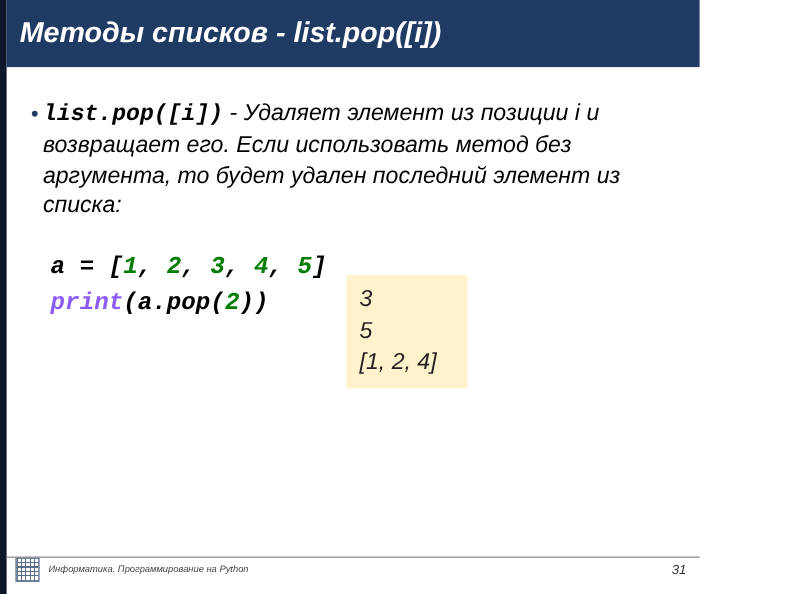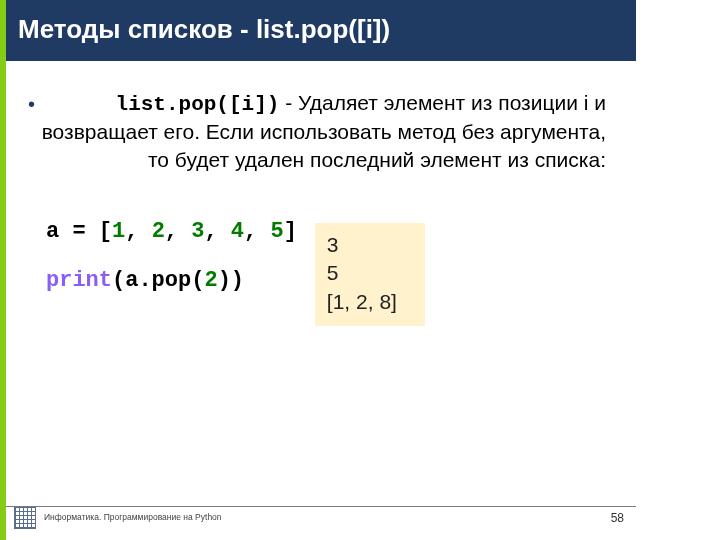--- a/index.html
+++ b/index.html
@@ -8,21 +8,22 @@
     height: 540px;
     font-family: Arial, Helvetica, sans-serif;
     background: #fff;
     position: relative;
     overflow: hidden;
   }
   .slide {
     width: 636px;
     height: 540px;
     position: relative;
-    border-left: 6px solid #84cc16;
+    border-left: 6px solid #0f172a;
+    font-style: italic;
   }
   .title-bar {
     background: #1f3a63;
     color: #fff;
     padding: 14px 18px 16px 12px;
     font-size: 26px;
     font-weight: bold;
   }
   .content {
     padding: 28px 30px 0 22px;
@@ -35,40 +36,39 @@
     line-height: 1.3;
   }
   .bullet-dot {
     color: #1f3a63;
     font-size: 20px;
     margin-right: 4px;
     margin-top: 2px;
   }
   .bullet-text {
     flex: 1;
-    text-align: right;
   }
   .method-name {
     font-family: "Courier New", monospace;
     font-weight: bold;
   }
   .code-area {
     margin-top: 26px;
     margin-left: 18px;
     display: flex;
     align-items: flex-start;
     gap: 18px;
   }
   .code-block {
     font-family: "Courier New", monospace;
     font-size: 22px;
     font-weight: bold;
     line-height: 1.5;
   }
-  .code-line { white-space: pre; margin-top: 16px; }
+  .code-line { white-space: pre; }
   .tok-k { color: #000; }
   .tok-n { color: #007c00; }
   .tok-p { color: #000; }
   .tok-f { color: #8b5cf6; }
   .output-block {
     margin-top: 24px;
     background: #fff2cc;
     padding: 8px 16px 10px 12px;
     font-size: 21px;
     line-height: 1.35;
@@ -124,27 +124,27 @@
 
     <div class="code-area">
       <div class="code-block">
         <div class="code-line"><span class="tok-k">a = [</span><span class="tok-n">1</span><span class="tok-p">, </span><span class="tok-n">2</span><span class="tok-p">, </span><span class="tok-n">3</span><span class="tok-p">, </span><span class="tok-n">4</span><span class="tok-p">, </span><span class="tok-n">5</span><span class="tok-k">]</span></div>
         <div class="code-line"><span class="tok-f">print</span><span class="tok-k">(a.pop(</span><span class="tok-n">2</span><span class="tok-k">))</span></div>
       </div>
 
       <div class="output-block">
         <div class="output-line">3</div>
         <div class="output-line">5</div>
-        <div class="output-line">[1, 2, 8]</div>
+        <div class="output-line">[1, 2, 4]</div>
       </div>
     </div>
 
   </div>
 
   <div class="footer">
     <div class="footer-icon"></div>
     <div class="footer-text">
       <div>Информатика. Программирование на Python</div>
     </div>
-    <div class="footer-page">58</div>
+    <div class="footer-page">31</div>
   </div>
 
 </div>
 
 </body></html>

